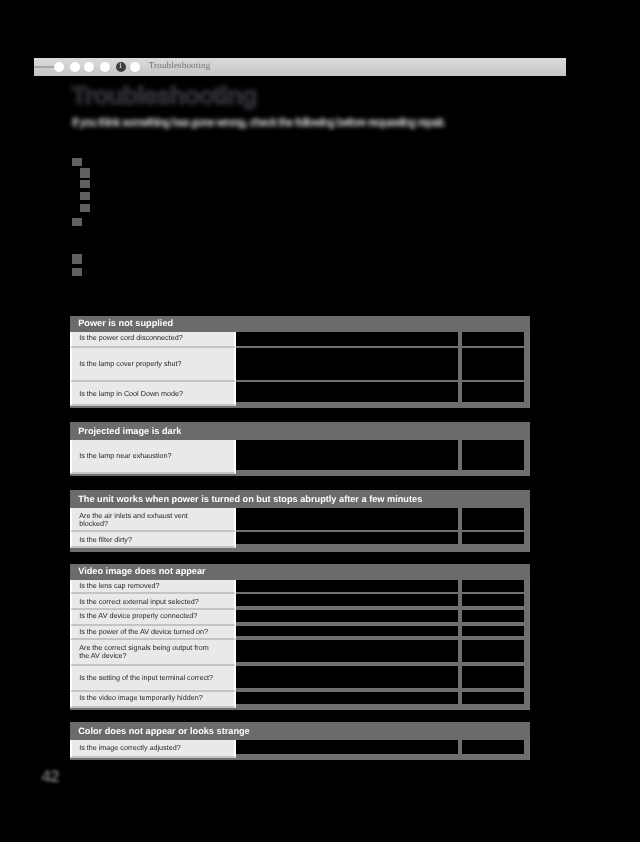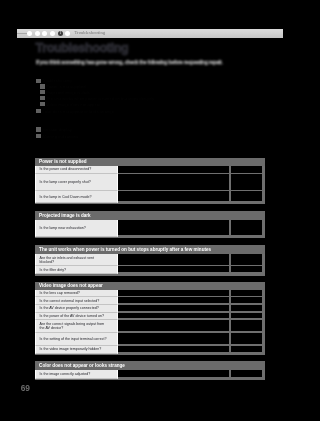--- a/index.html
+++ b/index.html
@@ -189,14 +189,14 @@
       <div class="tt" style="top: 360.5px;">
         <div class="hd" style="height: 9.1px;">Color does not appear or looks strange</div>
         <div class="trow" style="height: 9.2px;">
           <div class="c1">Is the image correctly adjusted?</div>
           <div class="c2"></div>
           <div class="c3"></div>
         </div>
       </div>
     </div>
 
-  <div class="pagenum">69</div>
+  <div class="pagenum">42</div>
 </div>
 
 </body></html>

